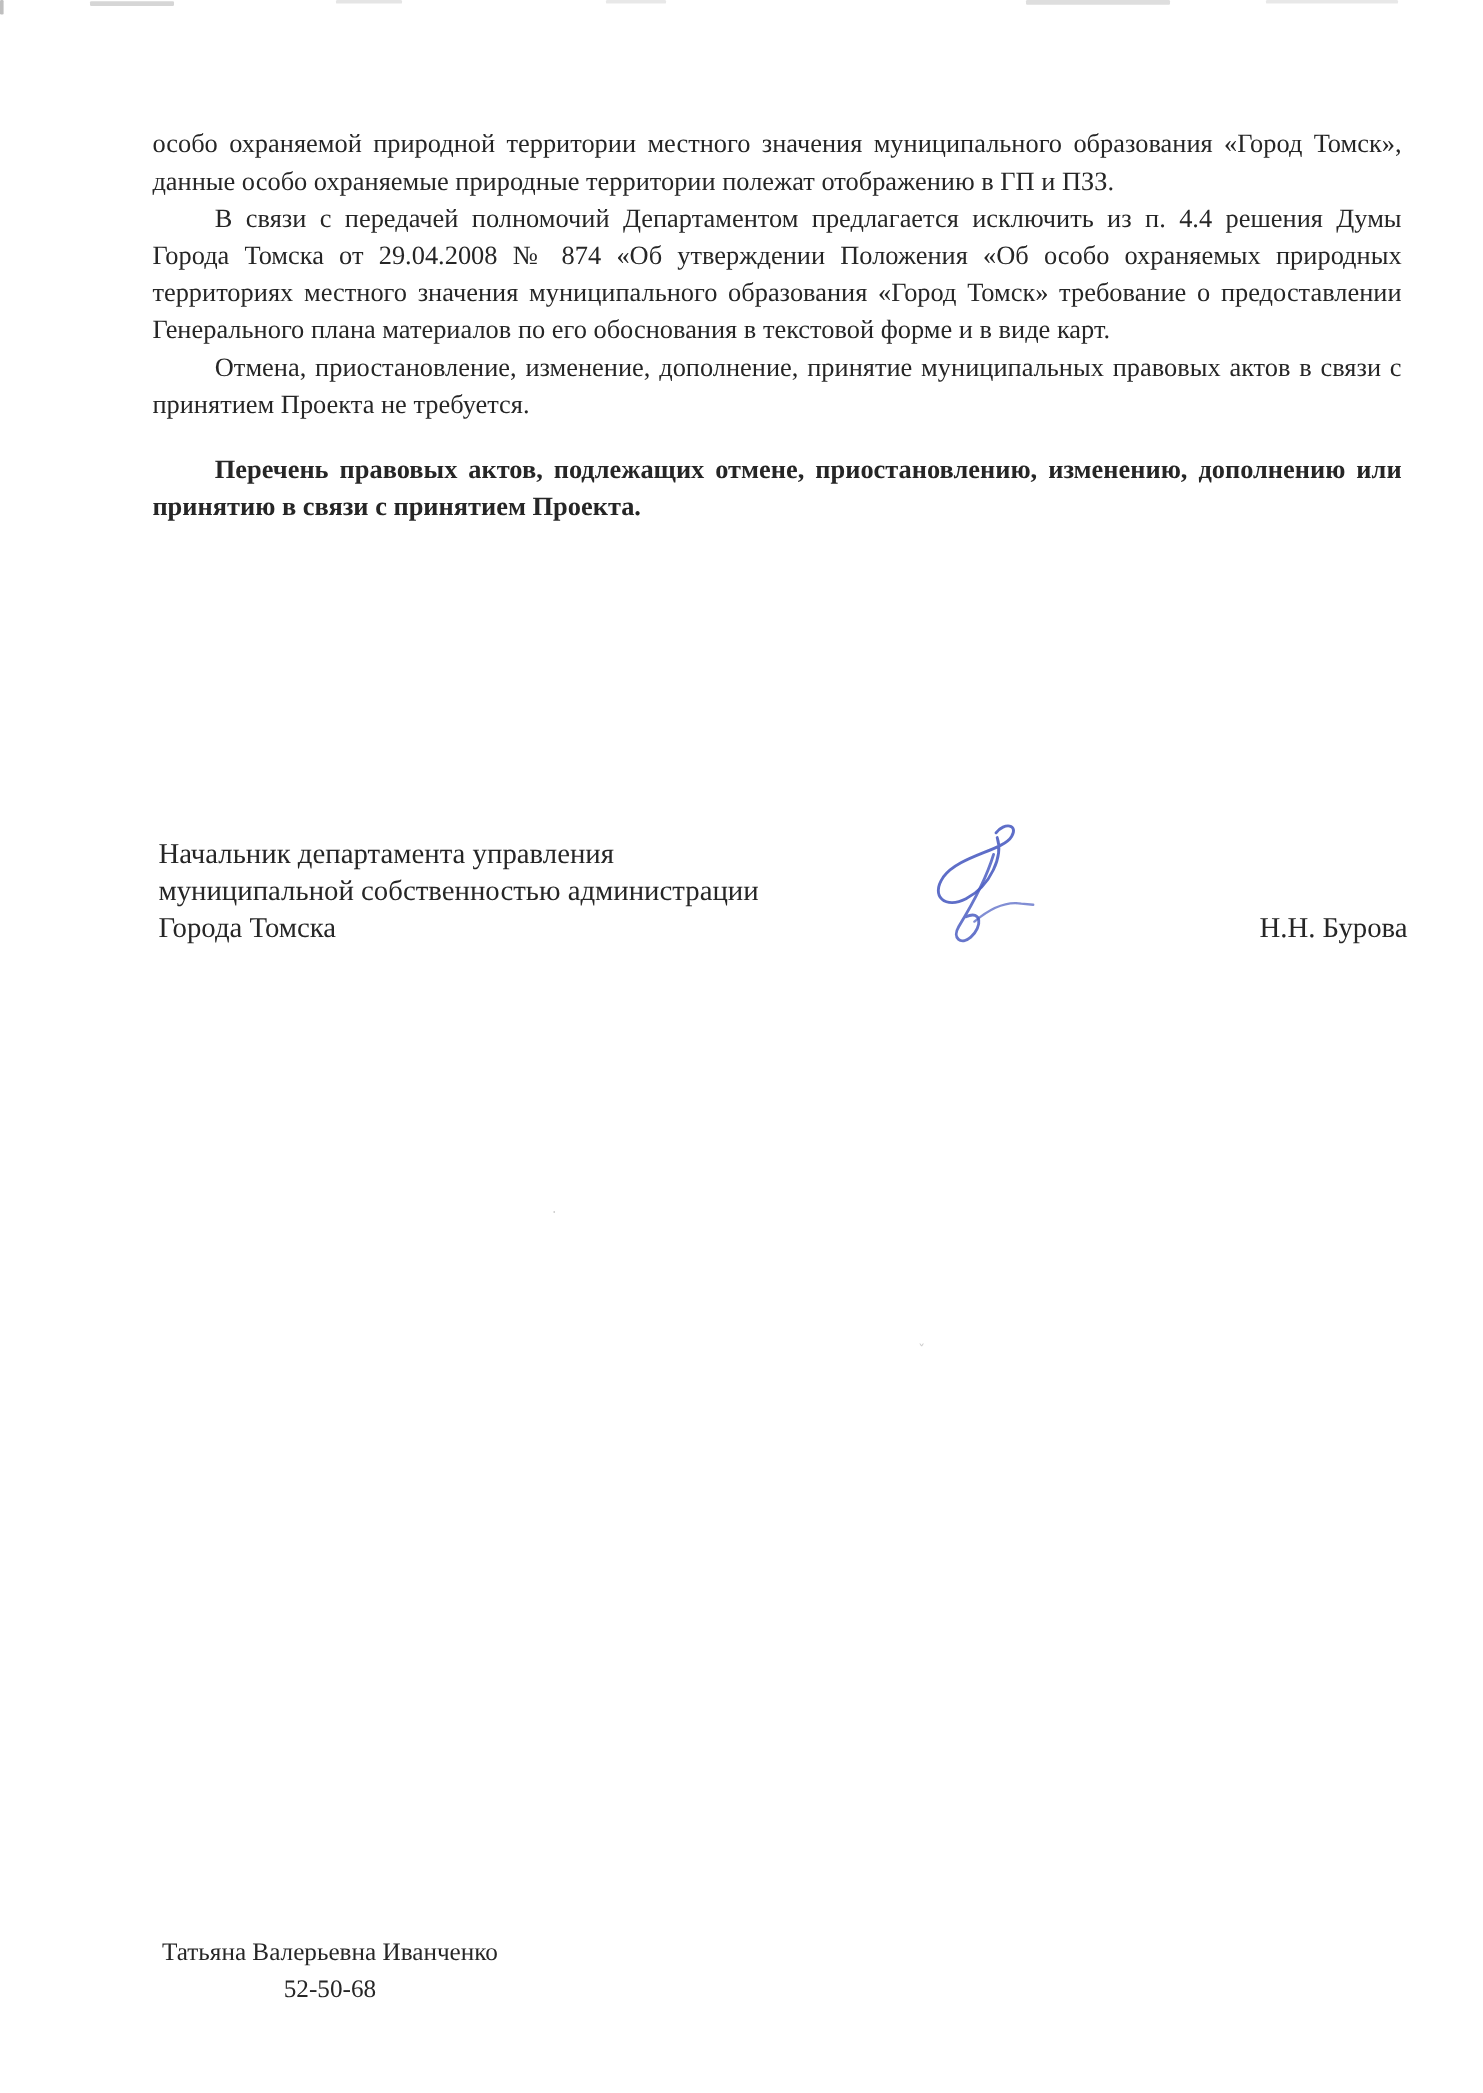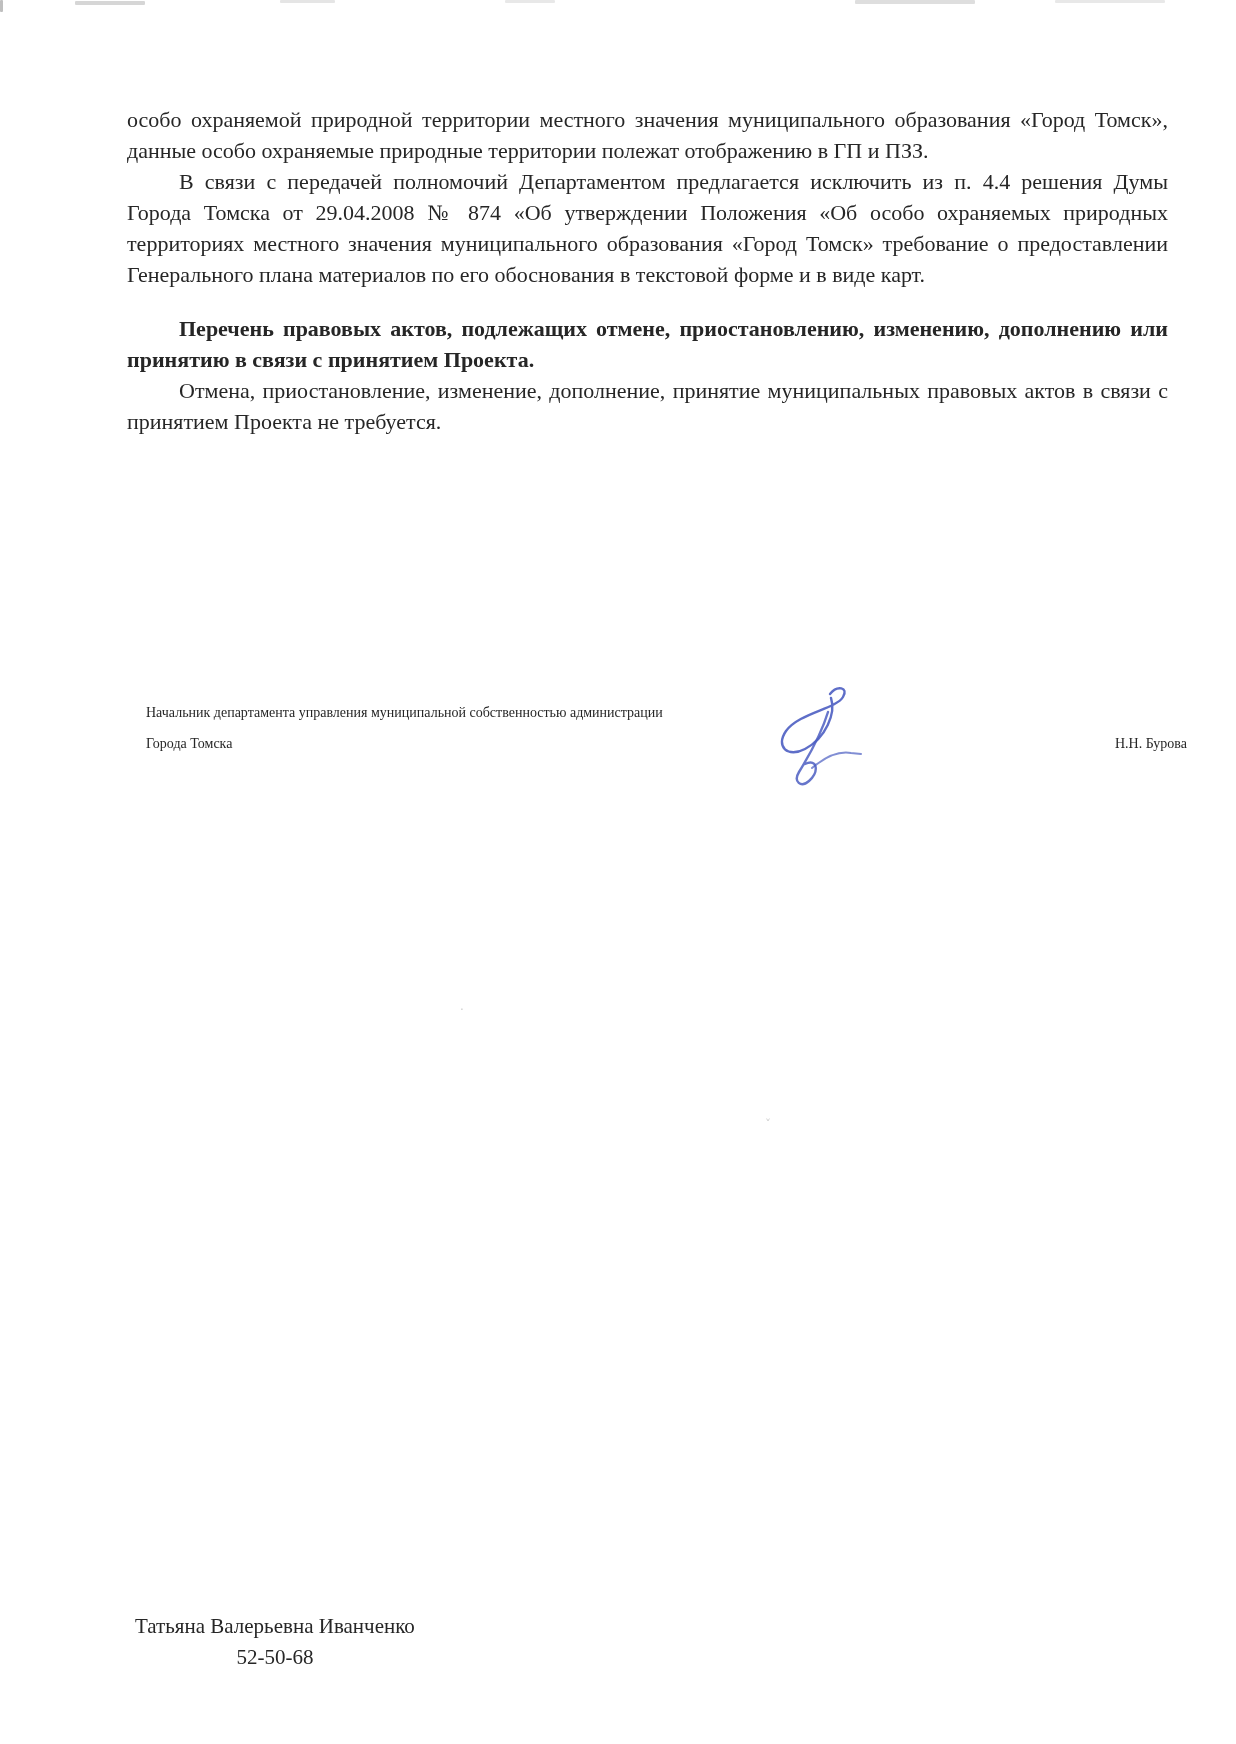--- a/index.html
+++ b/index.html
@@ -45,27 +45,27 @@
   }
   .indent { text-indent: 52px; font-family: Liberation Serif, serif; }
   .gap-before { margin-top: 31px !important; }
   .heading {
     font-weight: bold;
     margin-top: 23px !important;
   }
   
   .signature-row {
     position: absolute;
-    left: 146px;
+    left: 132px;
     top: 697px;
     width: 1041px;
     display: flex;
     align-items: flex-end;
     justify-content: space-between;
-    font-size: 14px;
+    font-size: 24px;
     line-height: 31px;
   }
   .sig-position {
     width: 525px;
     text-align: left;
   }
   .sig-name {
     white-space: nowrap;
   }
   .signature-svg {
@@ -96,22 +96,22 @@
   <div class="scan-artifact" style="left:280px; top:0; width:55px; height:3px; opacity:0.22;"></div>
   <div class="scan-artifact" style="left:505px; top:0; width:50px; height:3px; opacity:0.20;"></div>
   <div class="scan-artifact" style="left:855px; top:0; width:120px; height:4px; opacity:0.28;"></div>
   <div class="scan-artifact" style="left:1055px; top:0; width:110px; height:3px; opacity:0.20;"></div>
   <div class="speck" style="left:460px; top:1003px;">·</div>
   <div class="speck" style="left:765px; top:1118px;">ˇ</div>
 
   <div class="body-text">
     <p>особо охраняемой природной территории местного значения муниципального образования «Город Томск», данные особо охраняемые природные территории полежат отображению в ГП и ПЗЗ.</p>
     <p class="indent">В связи с передачей полномочий Департаментом предлагается исключить из п. 4.4 решения Думы Города Томска от 29.04.2008 № 874 «Об утверждении Положения «Об особо охраняемых природных территориях местного значения муниципального образования «Город Томск» требование о предоставлении Генерального плана материалов по его обоснования в текстовой форме и в виде карт.</p>
+    <p class="indent">Отмена, приостановление, изменение, дополнение, принятие муниципальных правовых актов в связи с принятием Проекта не требуется.</p>
     <p class="indent heading">Перечень правовых актов, подлежащих отмене, приостановлению, изменению, дополнению или принятию в связи с принятием Проекта.</p>
-    <p class="indent">Отмена, приостановление, изменение, дополнение, принятие муниципальных правовых актов в связи с принятием Проекта не требуется.</p>
   </div>
 
   <div class="signature-row">
     <span class="sig-position">Начальник департамента управления муниципальной собственностью администрации Города Томска</span>
     <span class="sig-name">Н.Н. Бурова</span>
   </div>
 
   <svg class="signature-svg" viewBox="0 0 150 112">
     <g fill="none" stroke="#4c5ec2" stroke-width="2.4" stroke-linecap="round" stroke-linejoin="round">
       <path d="M88 12 c7 -9 19 -7 13 3 c-7 12 -44 16 -57 34 c-11 16 2 27 19 18 c21 -11 31 -36 26 -51" opacity="0.9"></path>

